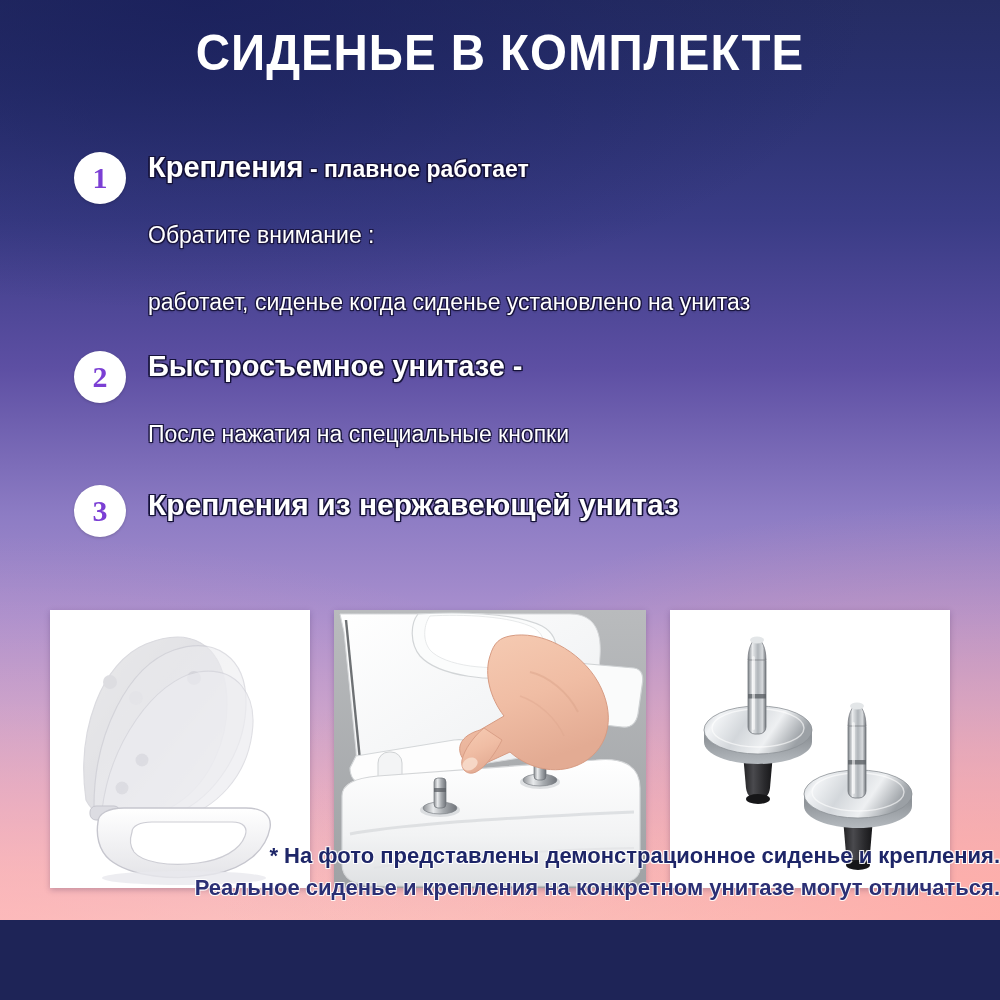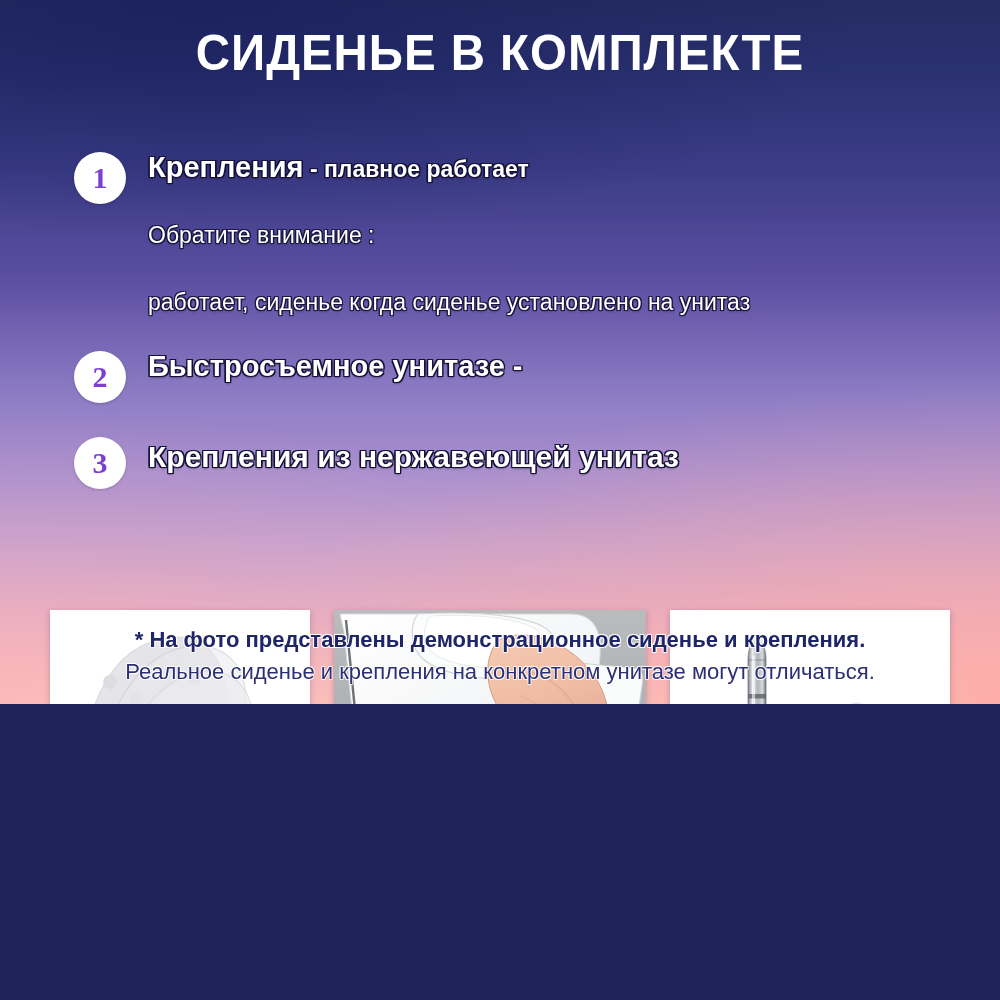--- a/index.html
+++ b/index.html
@@ -4,21 +4,21 @@
 <style>
   html, body {
     margin: 0;
     padding: 0;
     background: #1e2457;
   }
 
   #infographic {
     position: relative;
     width: 1000px;
-    height: 704px;
+    height: 920px;
     overflow: hidden;
     font-family: "Liberation Sans", "DejaVu Sans", sans-serif;
     
     background:
       linear-gradient(180deg,
         #252c63 0%,
         #2a3170 10%,
         #3a3c86 24%,
         #5d4fa3 40%,
         #8d7cc4 56%,
@@ -153,38 +153,38 @@
   .panel.p2 { width: 312px; height: 278px; }
   .panel.p3 { width: 280px; height: 278px; }
 
   .panel svg { display: block; width: 100%; height: 100%; }
 
   
   .footer {
     position: absolute;
     left: 0; right: 0;
     bottom: 16px;
-    text-align: center;
+    text-align: right;
   }
   .footer-line1 {
     color: #1e2668;
     font-size: 22px;
     font-weight: bold;
     line-height: 1.45;
     text-shadow:
       -1px -1px 0 rgba(255,255,255,0.85),
        1px -1px 0 rgba(255,255,255,0.85),
       -1px  1px 0 rgba(255,255,255,0.85),
        1px  1px 0 rgba(255,255,255,0.85);
     white-space: nowrap;
   }
   .footer-line2 {
     color: #2b2f74;
     font-size: 22px;
-    font-weight: normal;
+    font-weight: bold;
     line-height: 1.45;
     text-shadow:
       -0.8px -0.8px 0 rgba(255,255,255,0.8),
        0.8px -0.8px 0 rgba(255,255,255,0.8),
       -0.8px  0.8px 0 rgba(255,255,255,0.8),
        0.8px  0.8px 0 rgba(255,255,255,0.8);
     white-space: nowrap;
   }
 </style>
 </head>
@@ -205,20 +205,21 @@
         <div class="f-head"><span>Крепления</span><span class="sub"> - плавное работает</span></div>
         <div class="f-line">Обратите внимание :</div>
         <div class="f-line">работает, сиденье когда сиденье установлено на унитаз</div>
       </div>
     </div>
 
     <div class="feature" style="margin-top:30px;">
       <div class="badge">2</div>
       <div class="feature-body">
         <div class="f-head"><span>Быстросъемное унитазе -</span></div>
+        <div class="f-line">После нажатия на специальные кнопки</div>
       </div>
     </div>
 
     <div class="feature compact" style="margin-top:32px;">
       <div class="badge">3</div>
       <div class="feature-body" style="padding-top:4px;">
         <div class="f-head">Крепления из нержавеющей унитаз</div>
       </div>
     </div>
 

